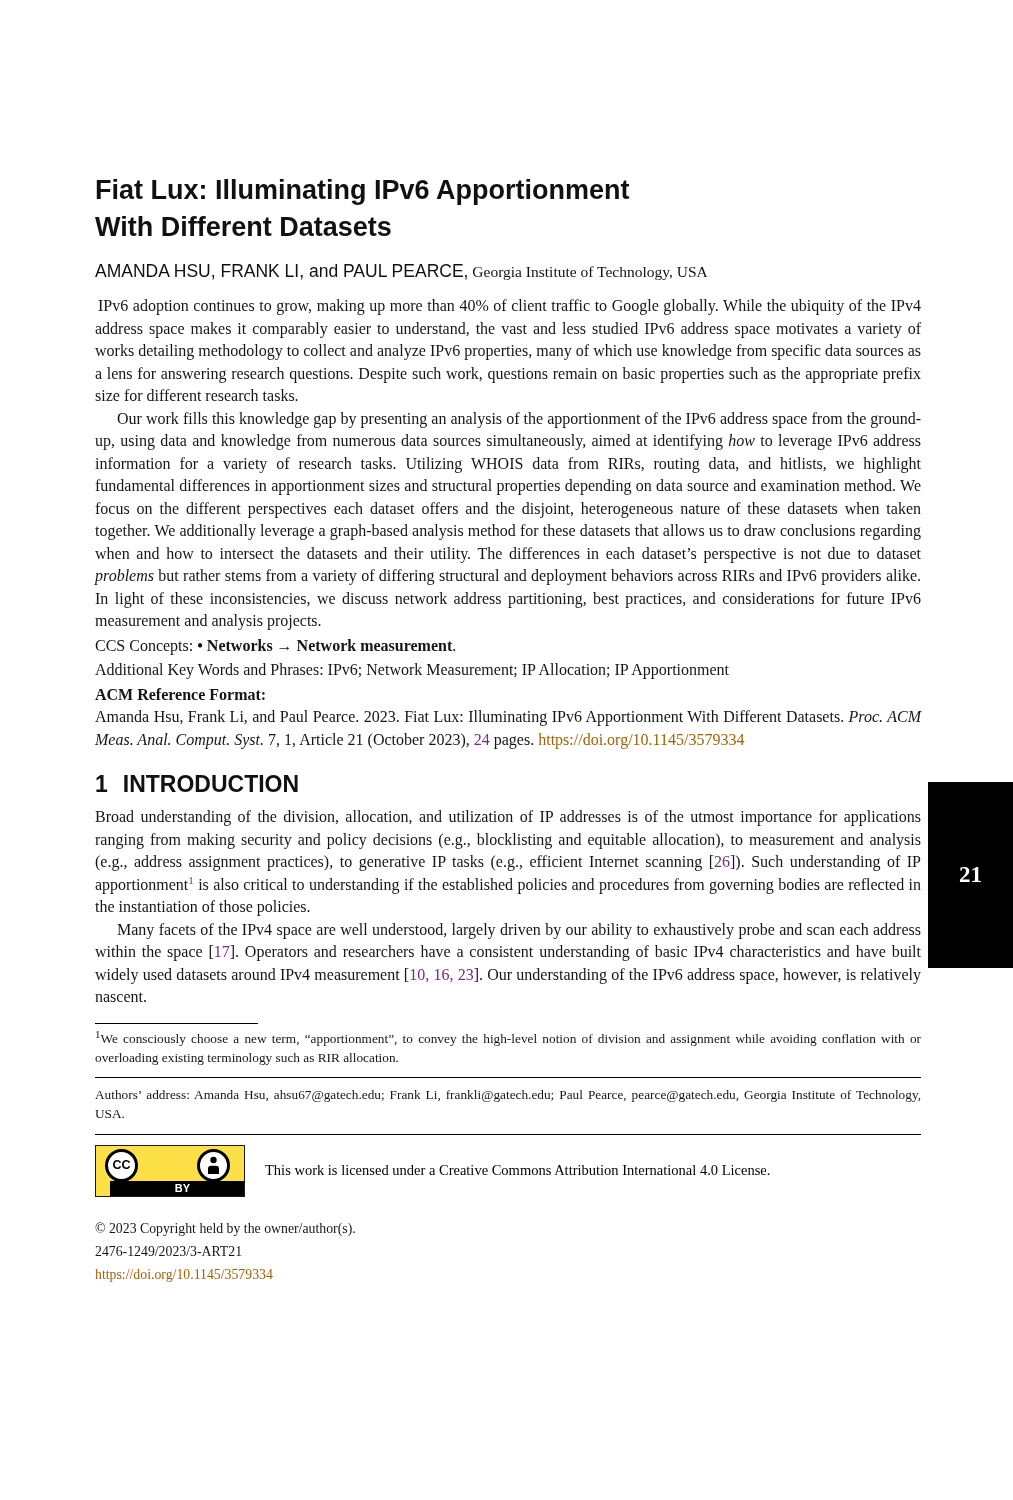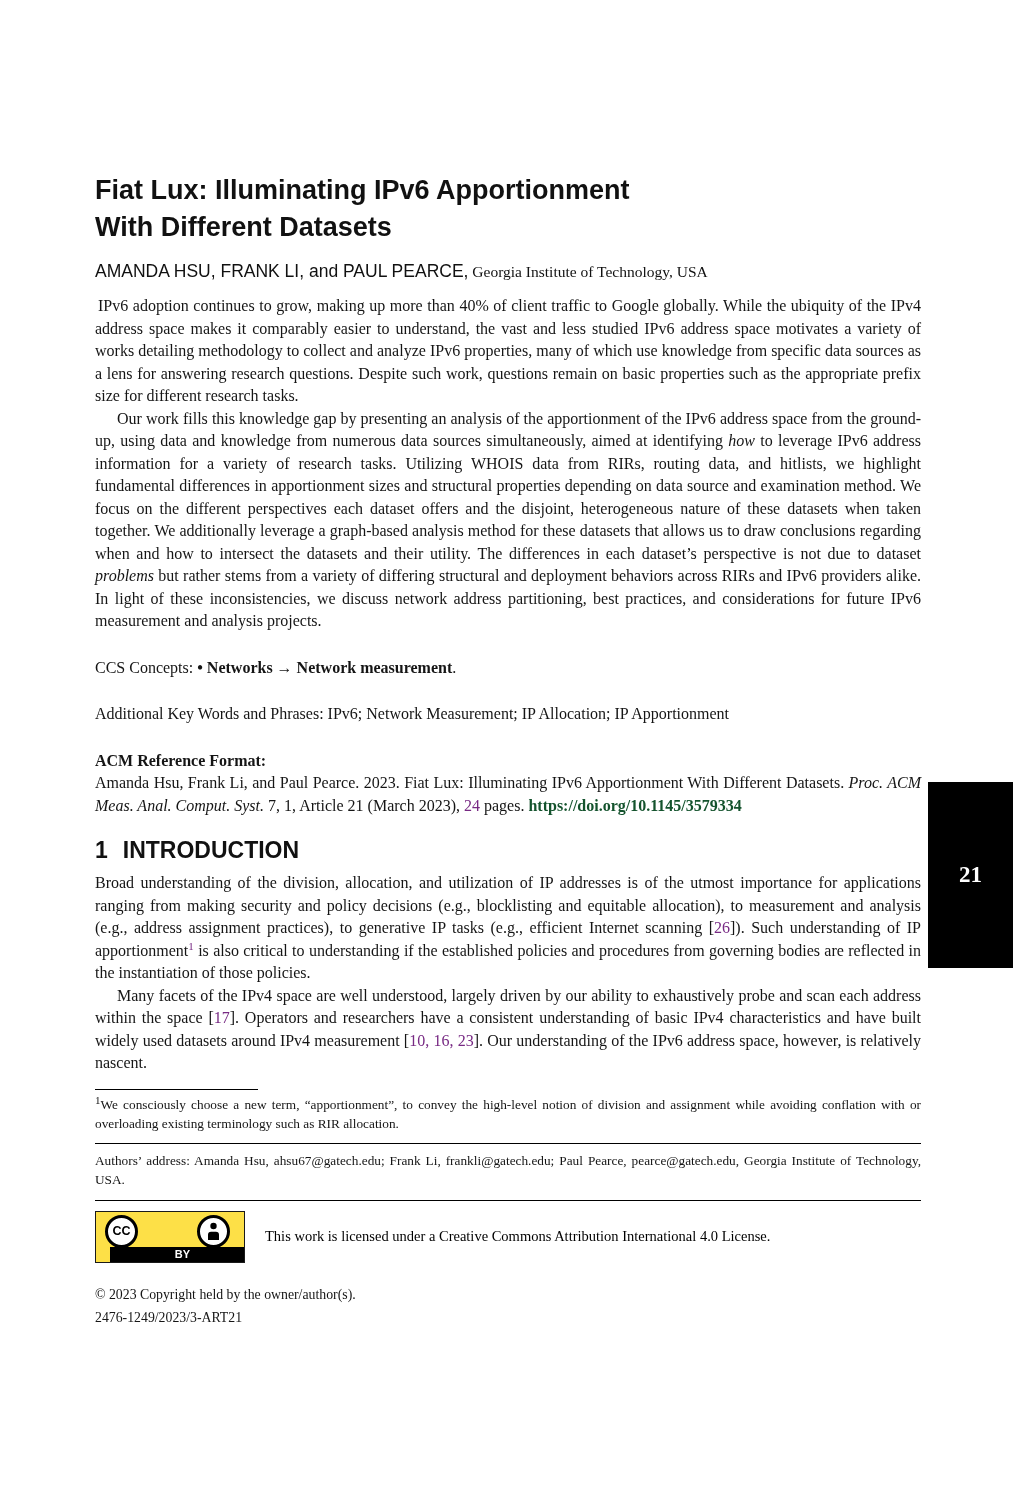--- a/index.html
+++ b/index.html
@@ -18,24 +18,24 @@
     margin-top:15px; font-family:"Liberation Sans", sans-serif;
     font-size:17.5px; color:#111;
   }
   .authors .affil { font-family:"Liberation Serif", serif; font-size:15.5px; font-weight:400; }
 
   .abs { margin-top:13px; }
   p.just { margin:0; text-align:justify; font-size:16px; line-height:22.5px; }
   .indent { text-indent:22px; }
   .first-indent { text-indent:3px; }
 
-  .meta { margin-top:24px; font-size:16px; line-height:22.5px; text-align:justify; }
+  .meta { margin-top:2px; font-size:16px; line-height:22.5px; text-align:justify; }
   .bold { font-weight:700; }
   .cite { color:#772983; text-decoration:none; }
-  .url  { color:#14532d; text-decoration:none;font-weight:bold; }
+  .url  { color:#a16207; text-decoration:none; }
   sup.mark { font-size:11px; vertical-align:super; line-height:0; }
 
   .sec-head {
     margin-top:20px; font-family:"Liberation Sans", sans-serif;
     font-weight:700; font-size:23px; color:#111;
   }
   .sec-head .num { display:inline-block; margin-right:15px; }
 
   .body-block { margin-top:8px; }
 
@@ -91,21 +91,21 @@
       <p class="just indent"><span>Our work fills this knowledge gap by presenting an analysis of the apportionment of the IPv6 address space from the ground-up, using data and knowledge from numerous data sources simultaneously, aimed at identifying </span><em>how</em><span> to leverage IPv6 address information for a variety of research tasks. Utilizing WHOIS data from RIRs, routing data, and hitlists, we highlight fundamental differences in apportionment sizes and structural properties depending on data source and examination method. We focus on the different perspectives each dataset offers and the disjoint, heterogeneous nature of these datasets when taken together. We additionally leverage a graph-based analysis method for these datasets that allows us to draw conclusions regarding when and how to intersect the datasets and their utility. The differences in each dataset’s perspective is not due to dataset </span><em>problems</em><span> but rather stems from a variety of differing structural and deployment behaviors across RIRs and IPv6 providers alike. In light of these inconsistencies, we discuss network address partitioning, best practices, and considerations for future IPv6 measurement and analysis projects.</span></p>
     </div>
 
     <div class="meta"><span>CCS Concepts: </span><span class="bold">• </span><span class="bold">Networks</span><span class="bold"> → </span><span class="bold">Network measurement</span><span>.</span>
     </div>
 
     <div class="meta">Additional Key Words and Phrases: IPv6; Network Measurement; IP Allocation; IP Apportionment</div>
 
     <div class="meta">
       <div class="bold">ACM Reference Format:</div>
-      <p class="just"><span>Amanda Hsu, Frank Li, and Paul Pearce. 2023. Fiat Lux: Illuminating IPv6 Apportionment With Different Datasets. </span><em>Proc. ACM Meas. Anal. Comput. Syst.</em><span> 7, 1, Article 21 (March 2023), </span><span class="cite">24</span><span> pages. </span><span class="url">https://doi.org/10.1145/3579334</span></p>
+      <p class="just"><span>Amanda Hsu, Frank Li, and Paul Pearce. 2023. Fiat Lux: Illuminating IPv6 Apportionment With Different Datasets. </span><em>Proc. ACM Meas. Anal. Comput. Syst.</em><span> 7, 1, Article 21 (October 2023), </span><span class="cite">24</span><span> pages. </span><span class="url">https://doi.org/10.1145/3579334</span></p>
     </div>
 
     <div class="sec-head"><span class="num">1</span><span>INTRODUCTION</span>
     </div>
 
     <div class="body-block">
       <p class="just"><span>Broad understanding of the division, allocation, and utilization of IP addresses is of the utmost importance for applications ranging from making security and policy decisions (e.g., blocklisting and equitable allocation), to measurement and analysis (e.g., address assignment practices), to generative IP tasks (e.g., efficient Internet scanning [</span><span class="cite">26</span><span>]). Such understanding of IP apportionment</span><sup class="mark cite">1</sup><span> is also critical to understanding if the established policies and procedures from governing bodies are reflected in the instantiation of those policies.</span></p>
       <p class="just indent"><span>Many facets of the IPv4 space are well understood, largely driven by our ability to exhaustively probe and scan each address within the space [</span><span class="cite">17</span><span>]. Operators and researchers have a consistent understanding of basic IPv4 characteristics and have built widely used datasets around IPv4 measurement [</span><span class="cite">10, 16, 23</span><span>]. Our understanding of the IPv6 address space, however, is relatively nascent.</span></p>
     </div>
 

